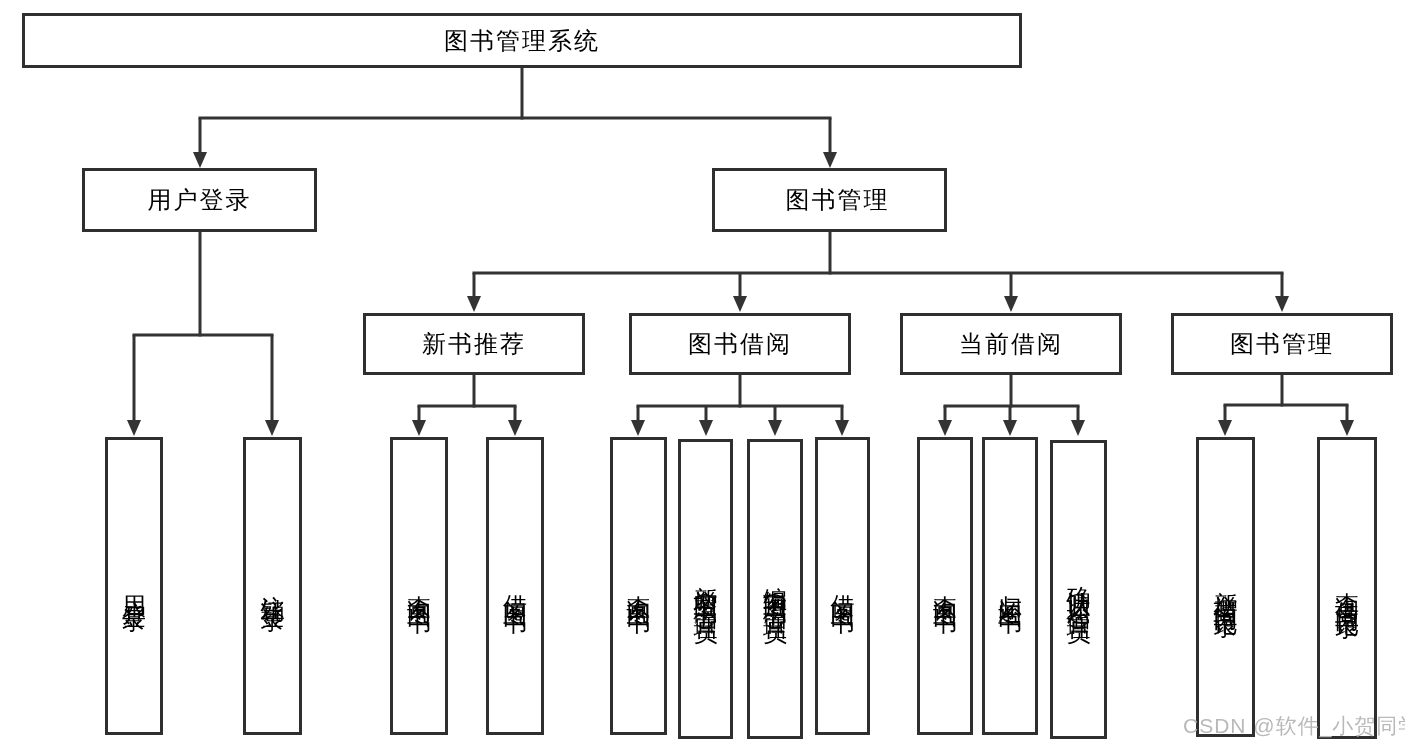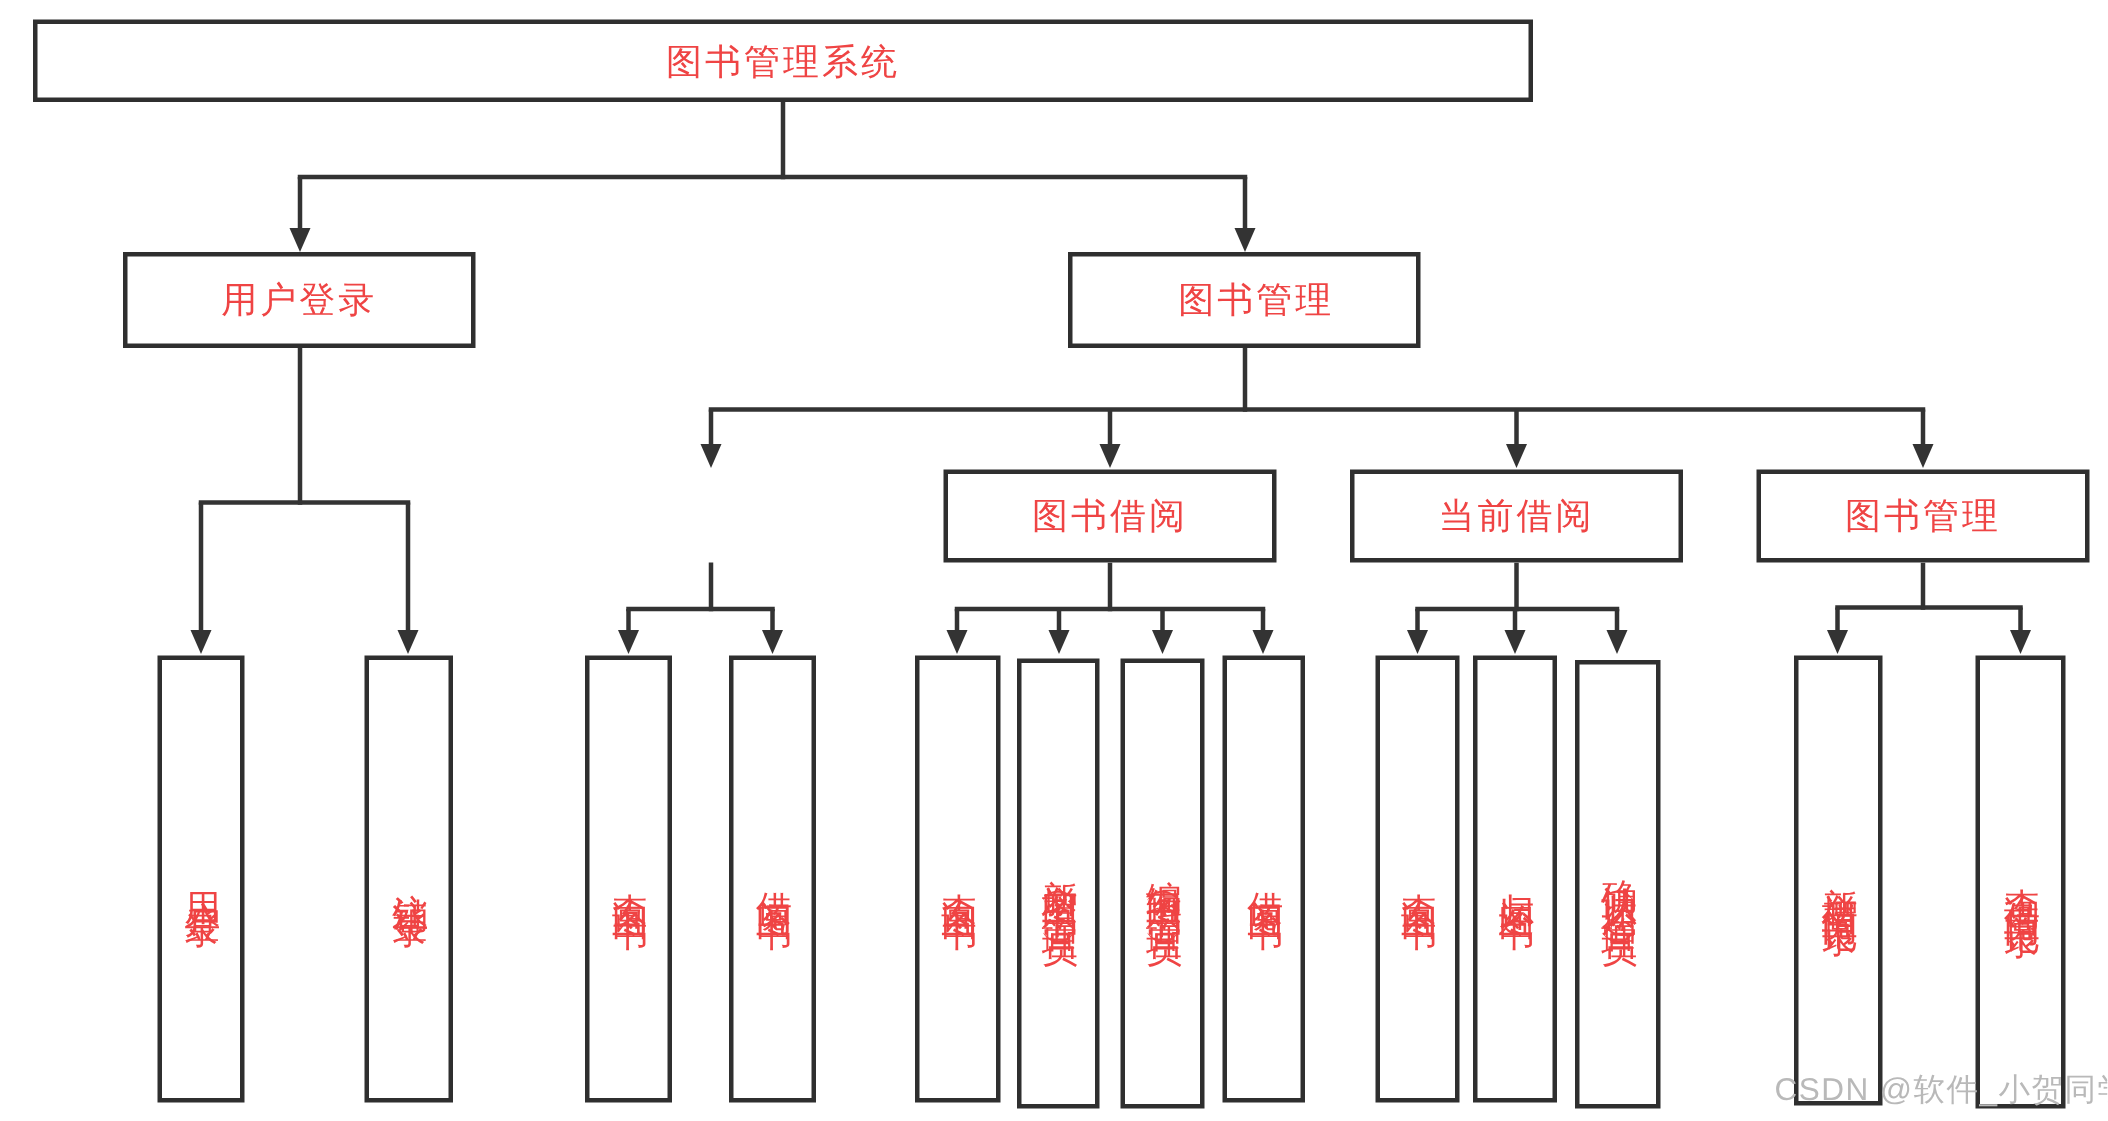--- a/index.html
+++ b/index.html
@@ -15,21 +15,21 @@
     position: absolute;
     left: 0; top: 0;
     width: 1405px; height: 747px;
     z-index: 1;
   }
   .node {
     position: absolute;
     box-sizing: border-box;
     border: 3px solid #2f2f2f;
     background: #ffffff;
-    color: #ef4444;
+    color: #000000;
     display: flex;
     align-items: center;
     justify-content: center;
     z-index: 2;
   }
   .hlabel {
     font-size: 24px;
     letter-spacing: 2px;
     white-space: nowrap;
   }
@@ -125,20 +125,23 @@
     <span class="hlabel">图书管理系统</span>
   </div>
 
   <div class="node" style="left:82px; top:168px; width:235px; height:64px;">
     <span class="hlabel">用户登录</span>
   </div>
   <div class="node" style="left:712px; top:168px; width:235px; height:64px;padding-left:16px;">
     <span class="hlabel">图书管理</span>
   </div>
 
+  <div class="node" style="left:363px; top:313px; width:222px; height:62px;">
+    <span class="hlabel">新书推荐</span>
+  </div>
   <div class="node" style="left:629px; top:313px; width:222px; height:62px;">
     <span class="hlabel">图书借阅</span>
   </div>
   <div class="node" style="left:900px; top:313px; width:222px; height:62px;">
     <span class="hlabel">当前借阅</span>
   </div>
   <div class="node" style="left:1171px; top:313px; width:222px; height:62px;">
     <span class="hlabel">图书管理</span>
   </div>
 

